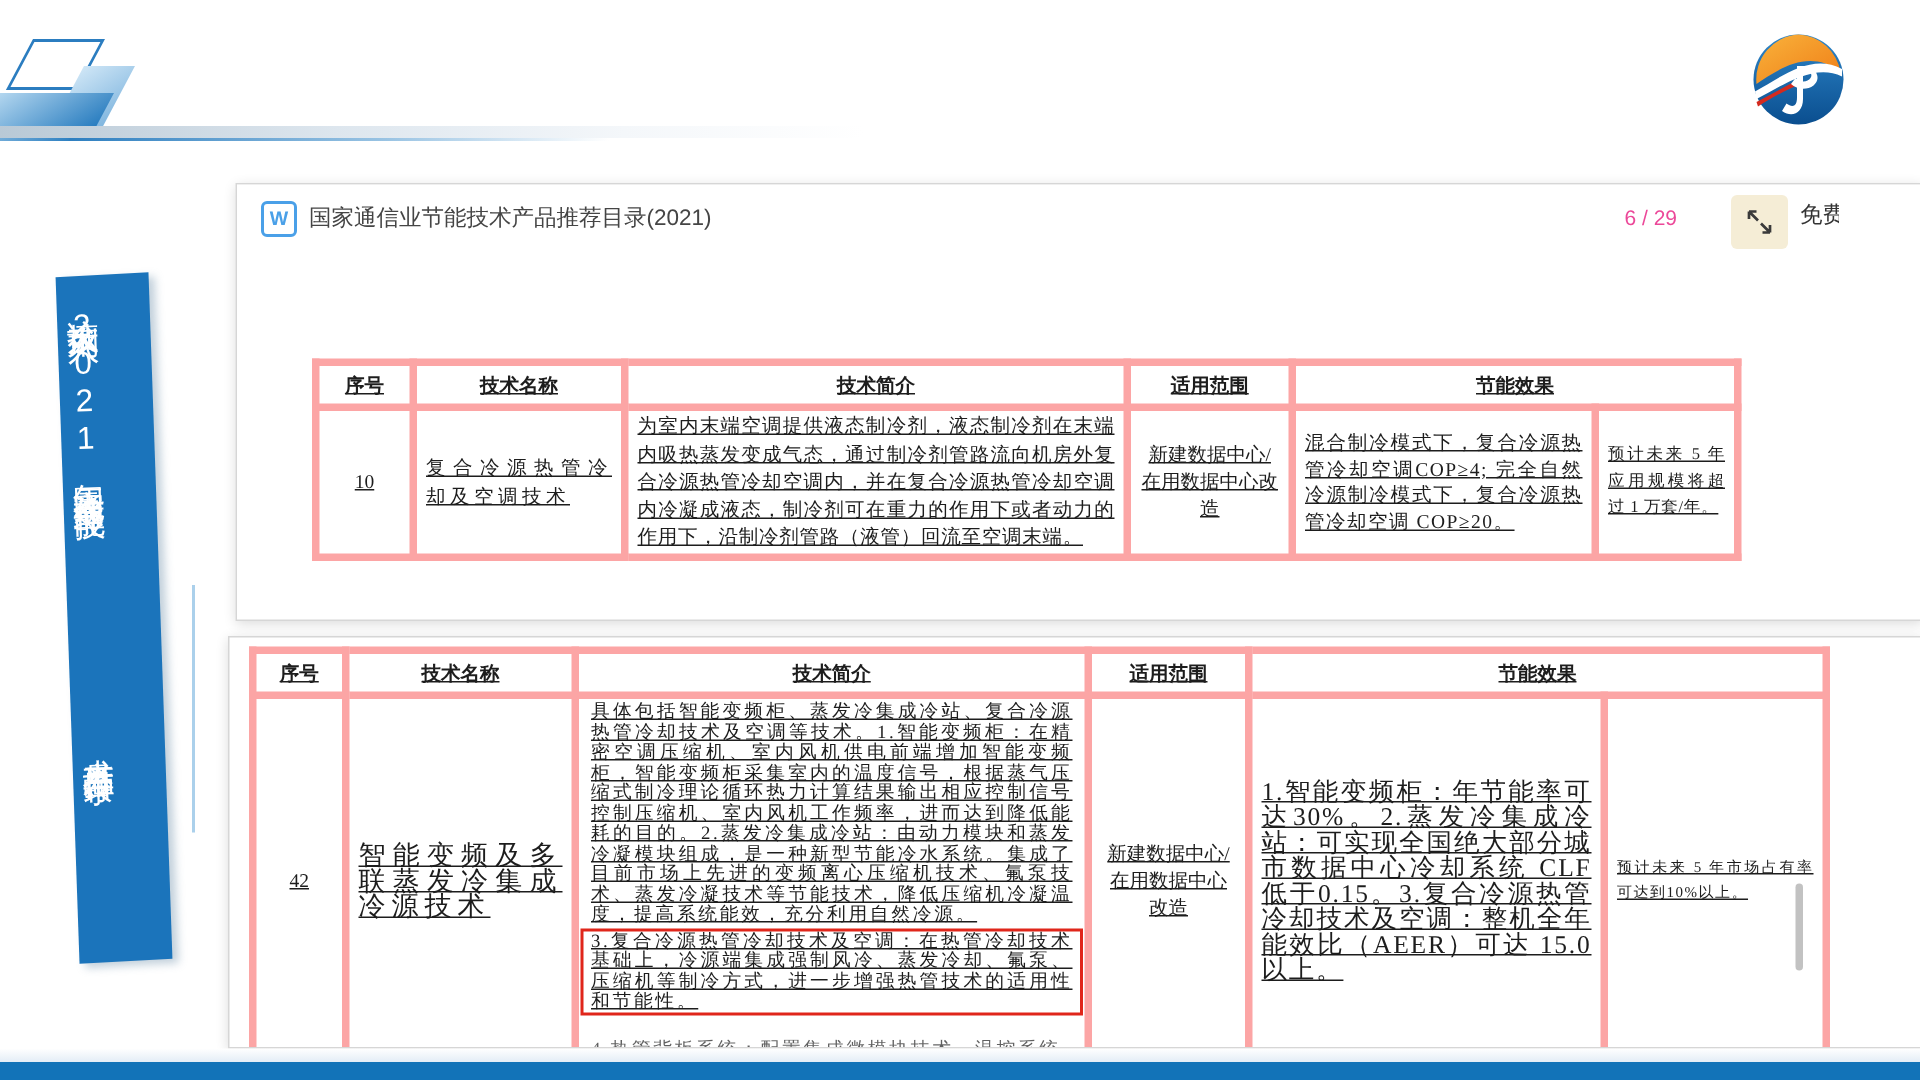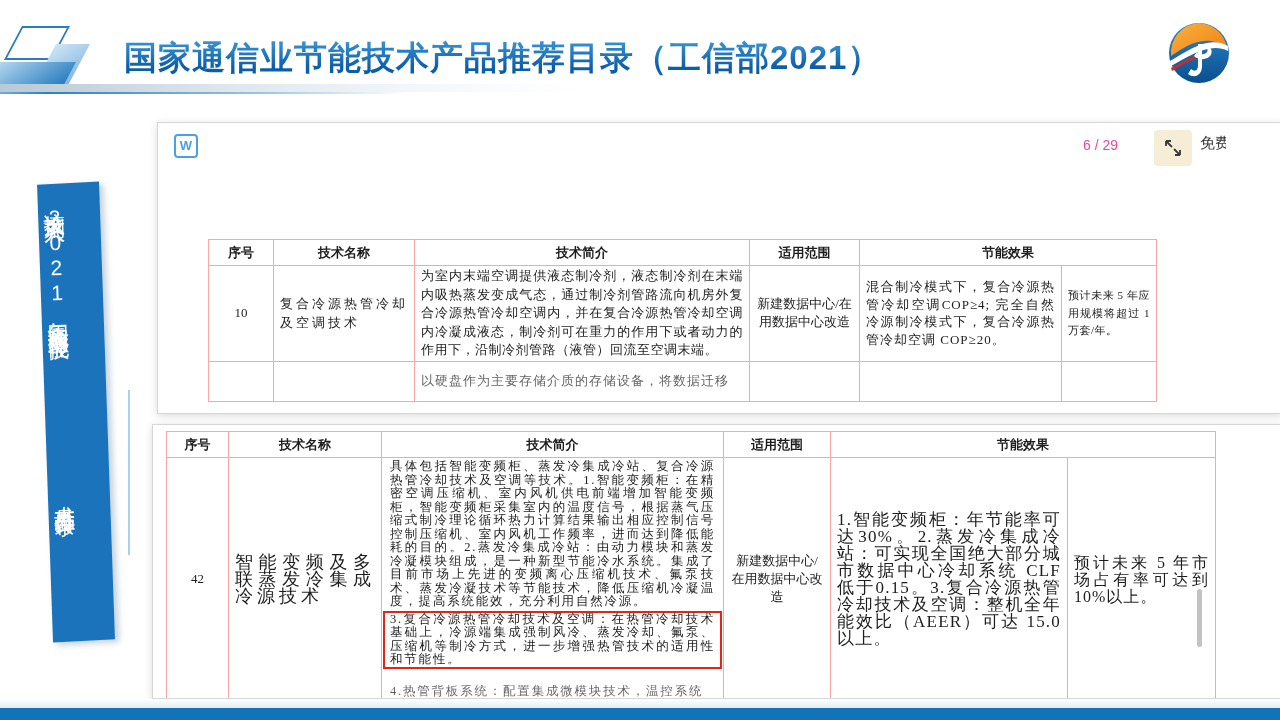--- a/index.html
+++ b/index.html
@@ -41,36 +41,36 @@
     color:#4aa0e8;font-size:13px;font-weight:bold;text-align:center;line-height:20px;}
   #doc-title{position:absolute;left:48px;top:13px;font-size:15px;color:#454545;}
   #page-indicator{position:absolute;left:925px;top:14px;font-size:14px;color:#ec4899;}
   #expand-button{position:absolute;left:996px;top:7px;width:38px;height:36px;background:#f5edd6;border-radius:4px;
     display:flex;align-items:center;justify-content:center;cursor:pointer;}
   #free-button{position:absolute;left:1042px;top:11px;width:26px;height:24px;overflow:hidden;font-size:15px;color:#333;white-space:nowrap;cursor:pointer;}
 
   
   table.doc-table{border-collapse:collapse;table-layout:fixed;color:#1d1d1d;
      font-family:"Liberation Serif","DejaVu Serif",serif;}
-  table.doc-table th,table.doc-table td{border:1px solid #fca5a5;padding:1px 6px;vertical-align:middle;}
+  table.doc-table th,table.doc-table td{border:5px solid #fca5a5;padding:1px 6px;vertical-align:middle;text-decoration:underline;}
   table.doc-table th{font-size:13px;font-weight:bold;height:25px;padding:0 2px;}
   #table-1{position:absolute;left:50px;top:116px;width:948px;}
   #table-2{position:absolute;left:13px;top:6px;width:1049px;}
   td.c-no{text-align:center;font-size:13px;}
   td.c-name{text-align:justify;font-size:13px;line-height:19px;letter-spacing:3px;padding:2px 9px;}
   td.c-intro{font-size:13px;line-height:18.6px;text-align:justify;letter-spacing:.5px;padding:2px 8px;vertical-align:top;}
   td.c-scope{text-align:center;font-size:13px;line-height:18px;padding:2px 6px;}
   td.c-effect{font-size:13px;line-height:17.5px;text-align:justify;letter-spacing:1px;padding:2px 9px;}
   td.c-outlook{font-size:11px;line-height:17.5px;text-align:justify;letter-spacing:.5px;padding:2px 8px;}
 
   
   #table-2 td.c-intro{font-size:12.5px;line-height:13.5px;letter-spacing:1.8px;padding:2px 8px;}
   #table-2 td.c-name{font-size:18px;line-height:17px;letter-spacing:4px;}
   #table-2 td.c-effect{font-size:17px;line-height:17px;letter-spacing:1.2px;}
-  #table-2 td.c-outlook{font-size:16px;line-height:17px;letter-spacing:1px;}
+  #table-2 td.c-outlook{font-size:10px;line-height:17px;letter-spacing:1px;}
 
   .red-box{border:2px solid #e0261b;margin:2px -7px 16px;padding:0 5px;}
 
   .partial-row{color:#1d1d1d;opacity:.7;filter:blur(.4px);font-size:13px;letter-spacing:1px;
      font-family:"Liberation Serif","DejaVu Serif",serif;white-space:nowrap;overflow:hidden;}
   #partial-2{margin-top:1px;letter-spacing:1.8px;font-size:12.5px;}
 
   
   #scrollbar-thumb{position:absolute;left:1044px;top:164px;width:5px;height:58px;background:#c2c2c2;border-radius:3px;cursor:pointer;}
 
@@ -82,21 +82,20 @@
 <body>
 
 <div id="stage">
 
   <div class="deco" id="deco-outline"></div>
   <div class="deco" id="deco-mid"></div>
   <div class="deco" id="deco-main"></div>
   <div class="deco" id="header-band"></div>
   <div class="deco" id="header-line"></div>
 
-  <div id="page-title">国家通信业节能技术产品推荐目录（工信部2021）</div>
 
   <svg id="logo" viewBox="0 0 66 66">
     <defs>
       <linearGradient id="lg-blue" x1="0" y1="0" x2="0" y2="1">
         <stop offset="0" stop-color="#2e86c9"></stop>
           <stop offset="1" stop-color="#0a4e8f"></stop>
       </linearGradient>
       <linearGradient id="lg-orange" x1="0" y1="0" x2="1" y2="1">
         <stop offset="0" stop-color="#f9b33c"></stop>
           <stop offset="1" stop-color="#ef7d16"></stop>
@@ -112,20 +111,21 @@
   <div id="side-banner"></div>
   <div id="side-banner-text">
     <span class="col1">该技术列入2021年国家通信业节能技</span>
     <span class="col2">术产品推荐目录</span>
   </div>
   <div id="banner-accent"></div>
 
   <div class="doc-panel" id="doc-panel-1">
     <div id="viewer-header">
       <div id="word-icon">W</div>
+      <div id="doc-title">国家通信业节能技术产品推荐目录(2021)</div>
       <div id="page-indicator">6 / 29</div>
       <div id="expand-button">
         <svg width="18" height="18" viewBox="0 0 18 18">
           <path d="M2,2 L7,2 M2,2 L2,7 M2,2 L8,8" stroke="#3a3a3a" stroke-width="1.8" fill="none"></path>
           <path d="M16,16 L11,16 M16,16 L16,11 M16,16 L10,10" stroke="#3a3a3a" stroke-width="1.8" fill="none"></path>
         </svg>
       </div>
       <div id="free-button">免费</div>
     </div>
 
@@ -146,30 +146,20 @@
         <th>适用范围</th>
         <th colspan="2">节能效果</th>
       </tr>
       <tr>
         <td class="c-no">10</td>
         <td class="c-name">复合冷源热管冷却及空调技术</td>
         <td class="c-intro">为室内末端空调提供液态制冷剂，液态制冷剂在末端内吸热蒸发变成气态，通过制冷剂管路流向机房外复合冷源热管冷却空调内，并在复合冷源热管冷却空调内冷凝成液态，制冷剂可在重力的作用下或者动力的作用下，沿制冷剂管路（液管）回流至空调末端。</td>
         <td class="c-scope">新建数据中心/在用数据中心改造</td>
         <td class="c-effect">混合制冷模式下，复合冷源热管冷却空调COP≥4; 完全自然冷源制冷模式下，复合冷源热管冷却空调 COP≥20。</td>
         <td class="c-outlook">预计未来 5 年应用规模将超过 1 万套/年。</td>
-      </tr>
-      <tr style="height:40px">
-        <td></td>
-            <td></td>
-        <td class="c-intro" style="padding-top:0;">
-          <div class="partial-row">以硬盘作为主要存储介质的存储设备，将数据迁移</div>
-        </td>
-        <td></td>
-            <td></td>
-            <td></td>
       </tr>
     </tbody>
       </table>
   </div>
 
   <div class="doc-panel" id="doc-panel-2">
     <table class="doc-table" id="table-2">
       <colgroup>
           <col style="width:62px">
           <col style="width:153px">

